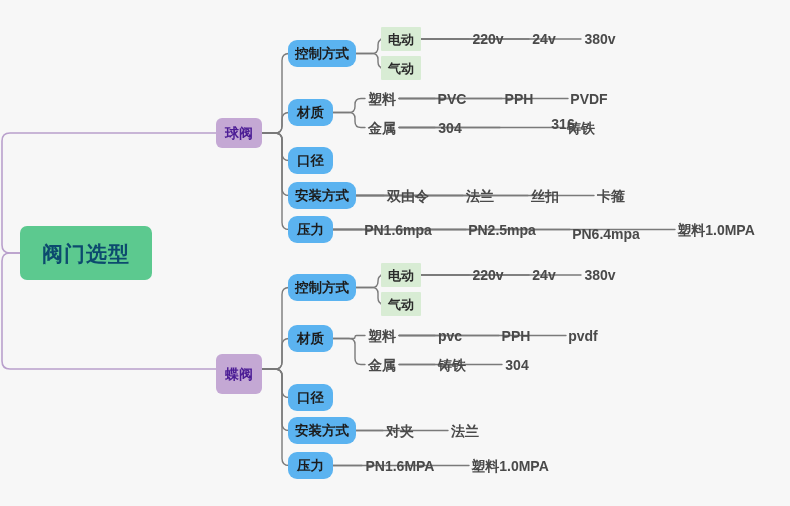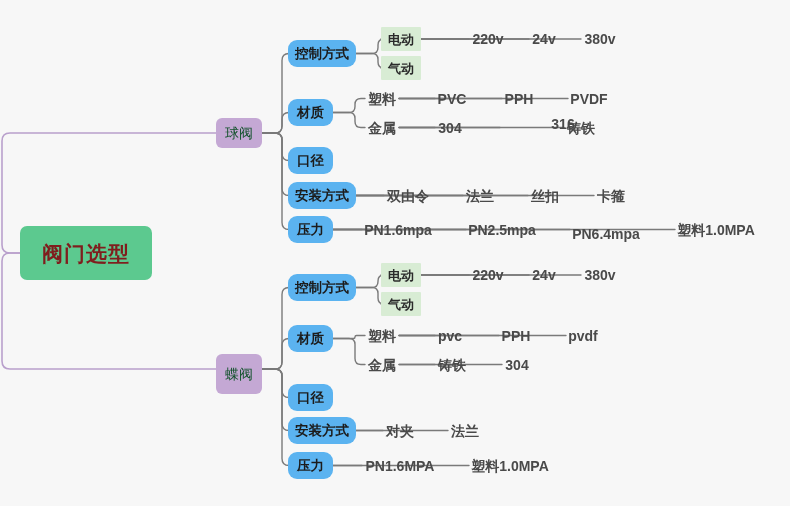--- a/index.html
+++ b/index.html
@@ -34,33 +34,33 @@
     display: flex;
     align-items: center;
     justify-content: center;
     white-space: nowrap;
     line-height: 1;
   }
   
   .n-root {
     background: #5cc98f;
     border-radius: 7px;
-    color: #7f1d1d;
+    color: #0c4a6e;
     font-size: 21px;
     font-weight: bold;
     letter-spacing: 1px;
     padding: 0 32px;
   }
   
   .n-l2 {
     background: #c4a8d4;
     border-radius: 6px;
-    color: #14532d;
+    color: #4c1d95;
     font-size: 14px;
-    font-weight: normal;
+    font-weight: bold;
     padding: 0 10px;
   }
   
   .n-l3 {
     background: #5bb3f0;
     color: #1c1c1c;
     font-size: 13.5px;
     font-weight: bold;
     padding: 0 9px;
     border-radius: 9px;

